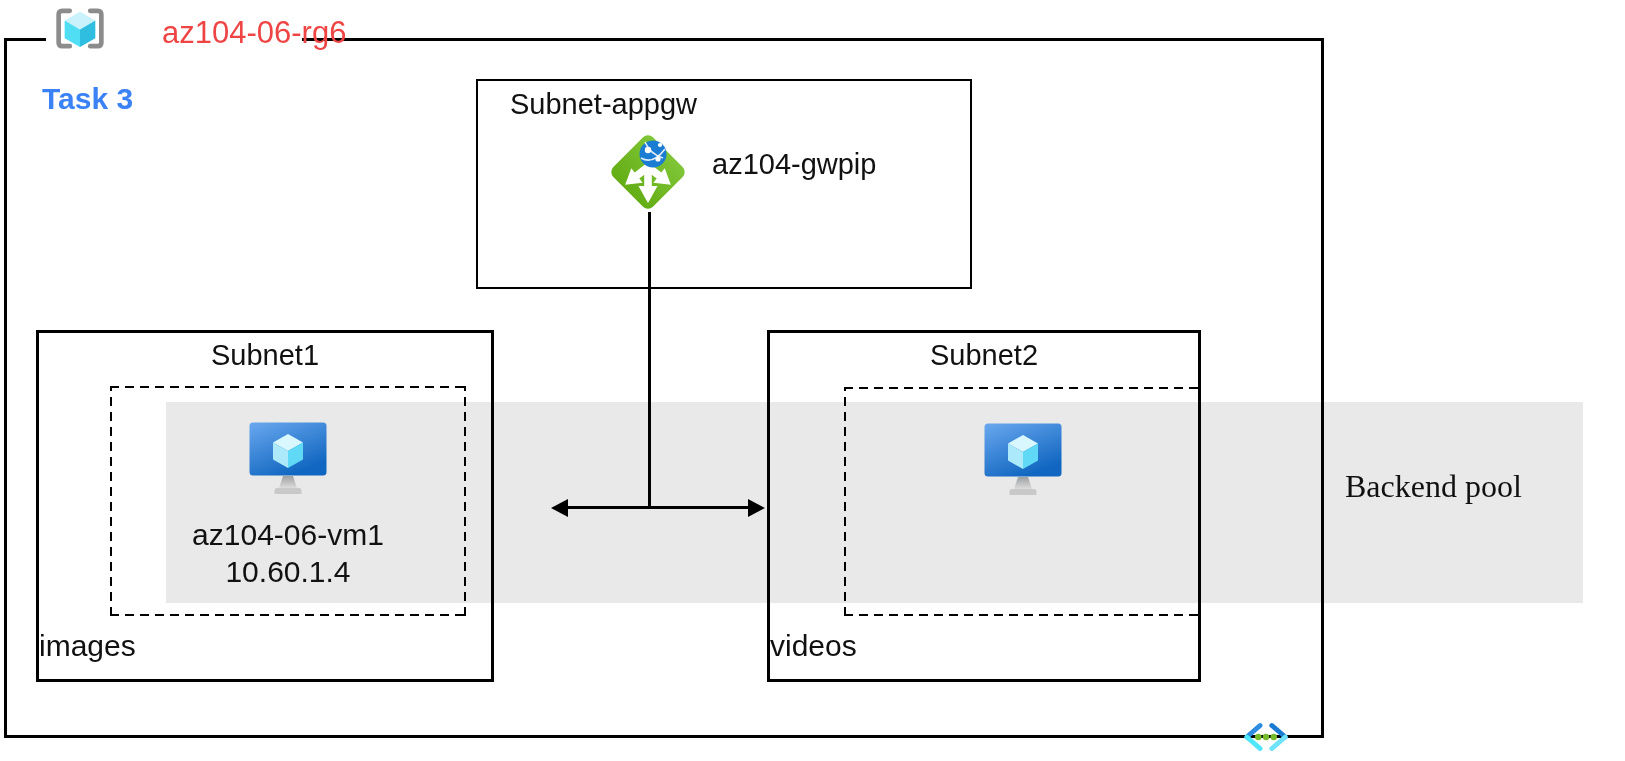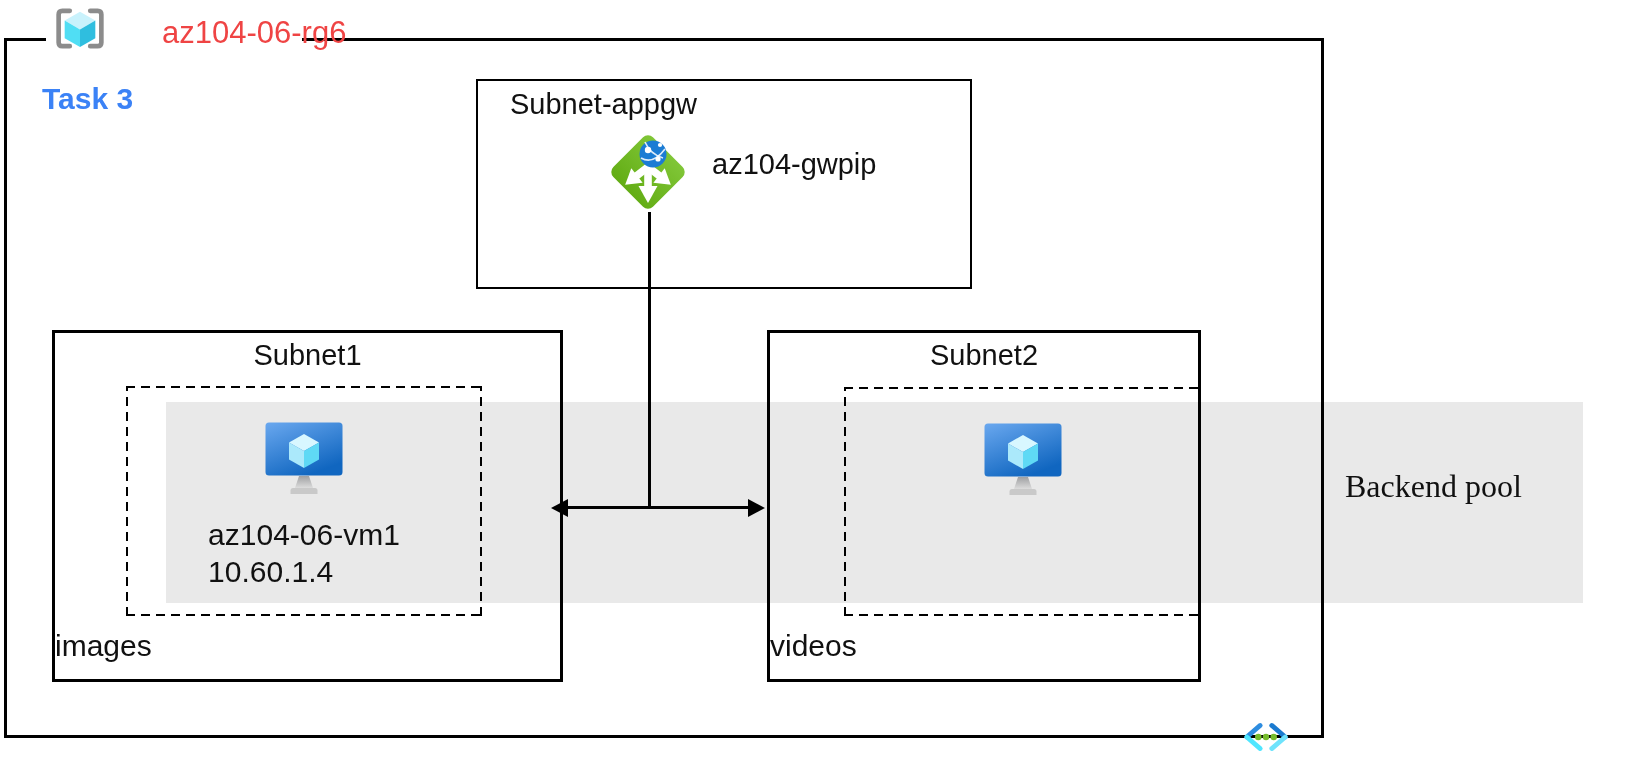--- a/index.html
+++ b/index.html
@@ -25,36 +25,36 @@
 
   
   .vline{left:648px;top:212px;width:3px;height:297px;background:#000;}
   .hline{left:558px;top:506px;width:198px;height:3px;background:#000;}
   .arrowhead{width:0;height:0;border-top:9px solid transparent;border-bottom:9px solid transparent;}
   .arrowhead.left{left:551px;top:499px;border-right:17px solid #000;}
   .arrowhead.right{left:748px;top:499px;border-left:17px solid #000;}
 
   
   .subnet-box{border:3px solid #000;background:transparent;}
-  .subnet1{left:52px;top:330px;width:511px;height:352px;}
+  .subnet1{left:36px;top:330px;width:458px;height:352px;}
   .subnet2{left:767px;top:330px;width:434px;height:352px;}
   .subnet-title{position:absolute;top:6px;left:0;width:100%;text-align:center;font-size:29px;}
   .dashed-box{position:absolute;display:flex;flex-direction:column;align-items:center;
     background-image:
       repeating-linear-gradient(90deg,#000 0 9px,transparent 9px 15px),
       repeating-linear-gradient(90deg,#000 0 9px,transparent 9px 15px),
       repeating-linear-gradient(0deg,#000 0 9px,transparent 9px 15px),
       repeating-linear-gradient(0deg,#000 0 9px,transparent 9px 15px);
     background-size:100% 2px,100% 2px,2px 100%,2px 100%;
     background-position:0 0,0 100%,0 0,100% 0;
     background-repeat:no-repeat;}
   .dashed1{left:71px;top:53px;width:356px;height:230px;}
   .dashed2{left:74px;top:54px;width:357px;height:229px;}
   .vm-icon{margin-top:35px;width:80px;height:76px;}
-  .vm-text{margin-top:19px;text-align:left;font-size:30px;line-height:37px;white-space:nowrap;}
+  .vm-text{margin-top:19px;text-align:center;font-size:30px;line-height:37px;white-space:nowrap;}
   .storage-label{position:absolute;bottom:16px;left:0;width:100%;font-size:30px;}
 
   
   .backend-label{left:1345px;top:468px;font-size:32px;white-space:nowrap;font-family:Liberation Serif, serif;}
 
   
   .vnet-icon{left:1240px;top:719px;width:52px;height:36px;}
 </style>
 </head>
 <body>

